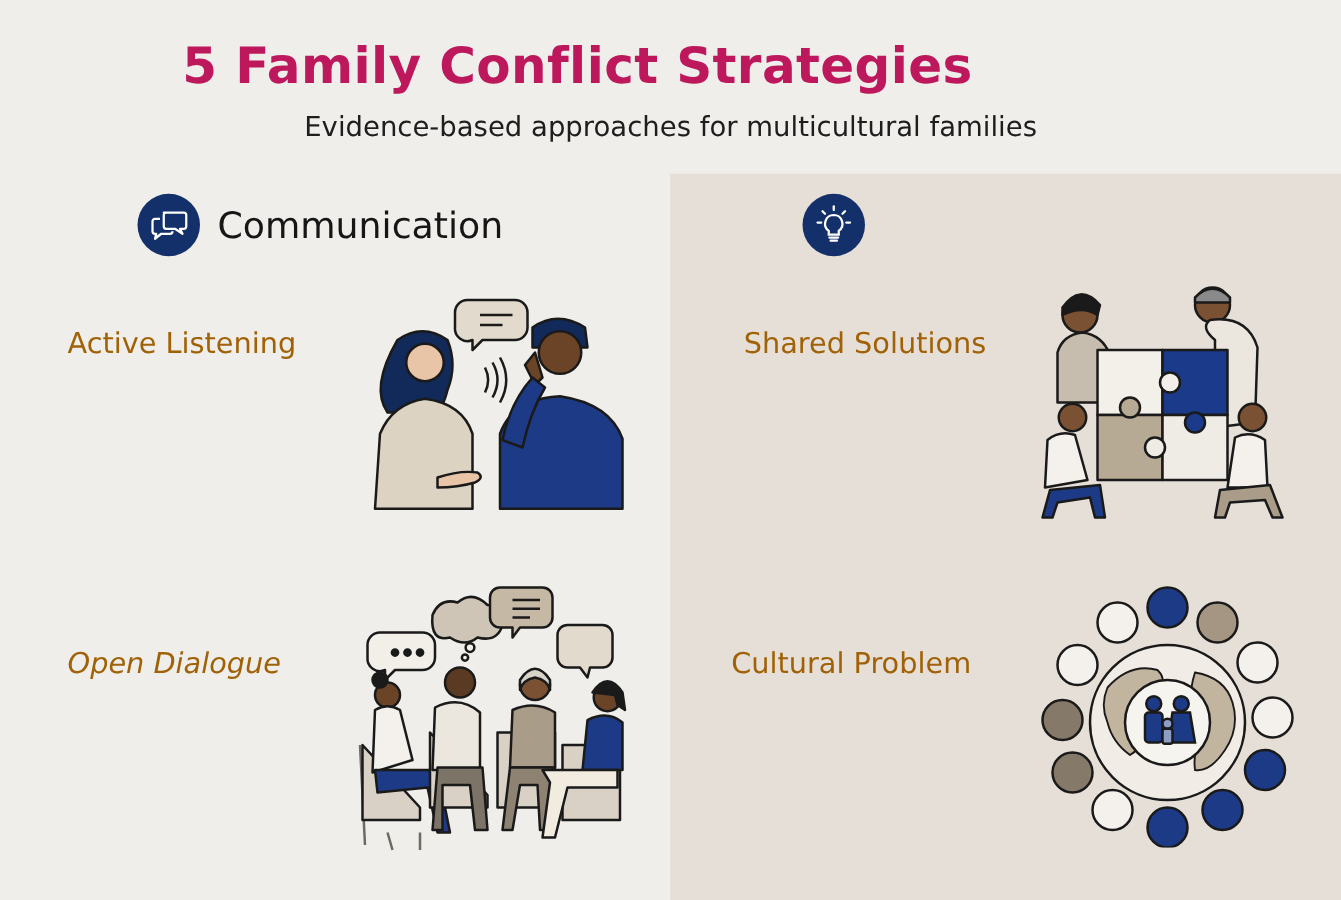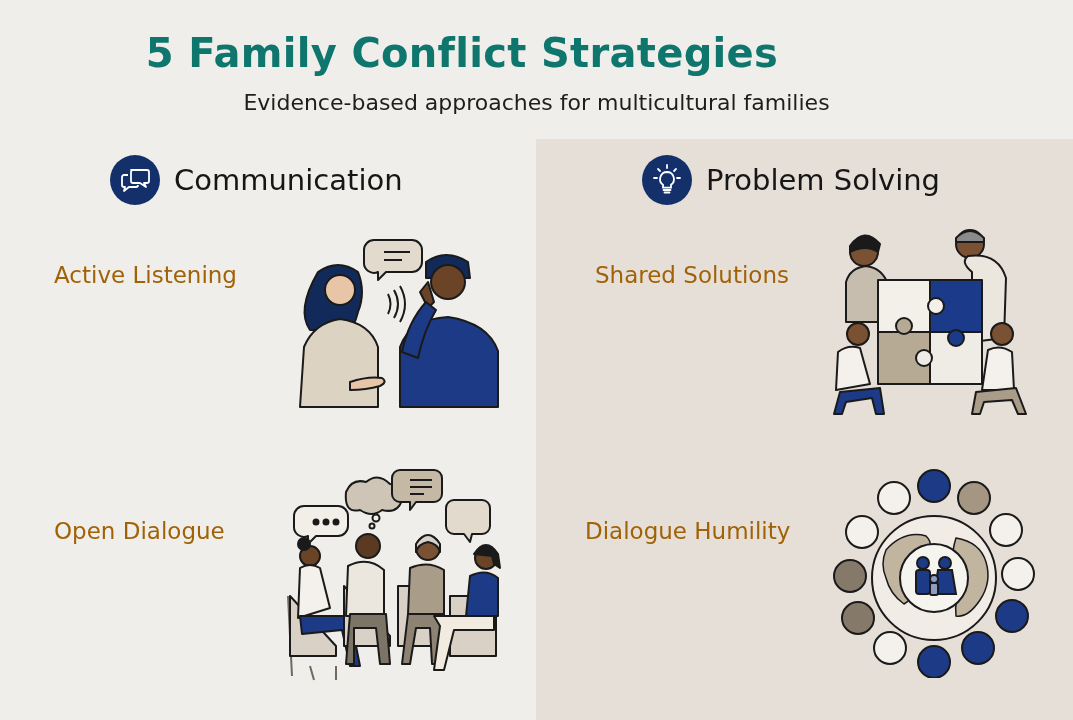--- a/index.html
+++ b/index.html
@@ -13,21 +13,21 @@
   .right-panel {
     position: absolute;
     left: 536px; top: 139px;
     width: 537px; height: 581px;
     background: #e6dfd7;
   }
   .title {
     position: absolute; left: 0; top: 30px; width: 924px;
     text-align: center;
     font-size: 40px; font-weight: bold; letter-spacing: 0.3px;
-    color: #0f766e;
+    color: #be185d;
   }
   .subtitle {
     position: absolute; left: 0; top: 90px; width: 1073px;
     text-align: center;
     font-size: 22px; font-weight: normal; color: #1e1e1e;
   }
   .section-head {
     position: absolute; display: flex; align-items: center; gap: 14px;
   }
   .section-head .badge {
@@ -65,27 +65,26 @@
       <path d="M17 9 a7 7 0 0 1 4 12.7 v3 h-8 v-3 A7 7 0 0 1 17 9z"></path>
       <line x1="13.5" y1="27" x2="20.5" y2="27"></line>
       <line x1="14.5" y1="29.5" x2="19.5" y2="29.5"></line>
       <line x1="17" y1="2" x2="17" y2="5"></line>
       <line x1="8" y1="6" x2="10" y2="8"></line>
       <line x1="26" y1="6" x2="24" y2="8"></line>
       <line x1="4" y1="15" x2="7" y2="15"></line>
       <line x1="27" y1="15" x2="30" y2="15"></line>
     </svg>
   </div>
-  <span class="label">Problem Solving</span>
 </div>
 
 <div class="strategy-label" style="left:54px; top:262px;">Active Listening</div>
-<div class="strategy-label" style="left:54px; top:518px;">Open Dialogue</div>
+<div class="strategy-label" style="left:54px; top:518px;font-style:italic;">Open Dialogue</div>
 <div class="strategy-label" style="left:595px; top:262px;">Shared Solutions</div>
-<div class="strategy-label" style="left:585px; top:518px;">Dialogue Humility</div>
+<div class="strategy-label" style="left:585px; top:518px;">Cultural Problem</div>
 
 <svg class="illus" style="left:288px; top:232px;" width="220" height="180" viewBox="0 0 220 180" stroke="#1a1a1a" stroke-width="2" stroke-linejoin="round">
 
   <path d="M86 8 h38 a10 10 0 0 1 10 10 v12 a10 10 0 0 1 -10 10 h-26 l-8 8 l0 -8 a10 10 0 0 1 -14 -10 v-12 a10 10 0 0 1 10 -10z" fill="#e2dacd"></path>
   <line x1="96" y1="20" x2="122" y2="20"></line>
     <line x1="96" y1="28" x2="114" y2="28"></line>
 
   <path d="M100 62 q5 10 0 20" fill="none"></path>
     <path d="M106 58 q8 14 0 28" fill="none"></path>
     <path d="M112 54 q10 18 0 36" fill="none"></path>

